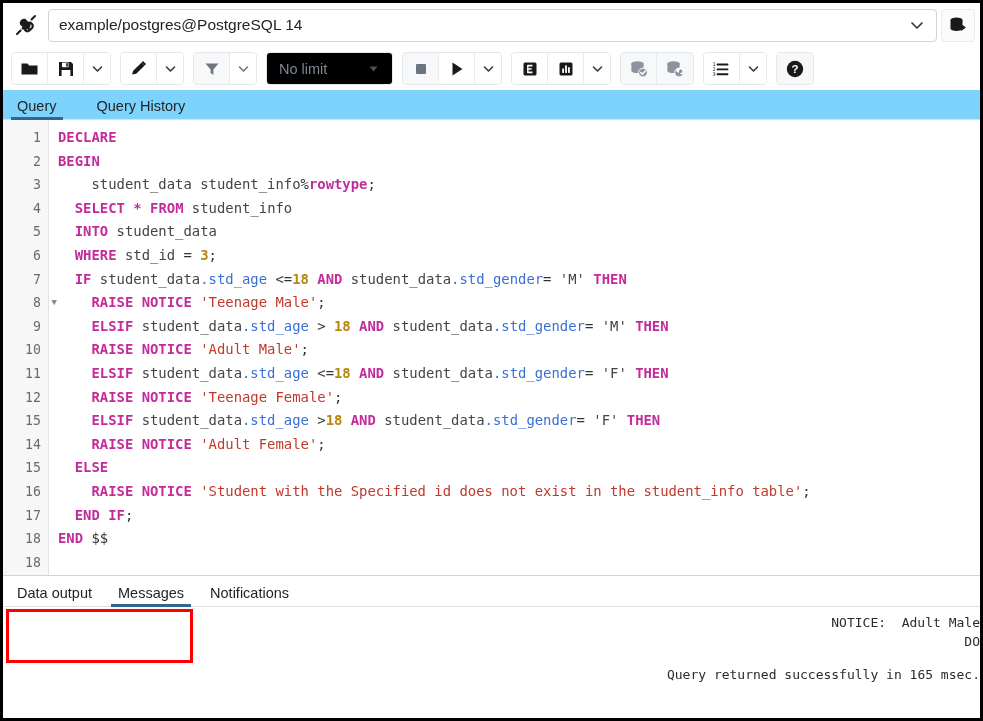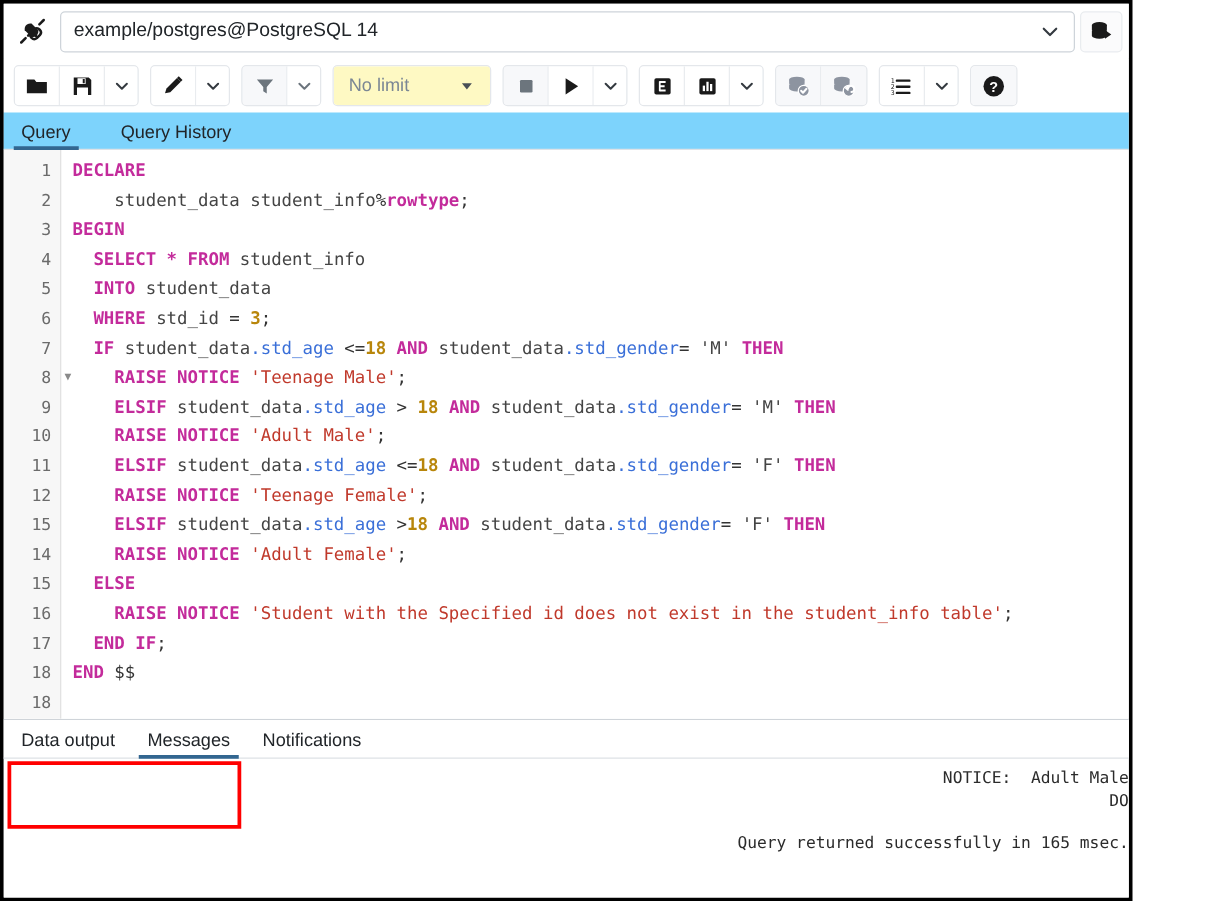--- a/index.html
+++ b/index.html
@@ -7,21 +7,21 @@
   body {
     width: 983px;
     height: 721px;
     background: #ffffff;
     font-family: "Liberation Sans", sans-serif;
     overflow: hidden;
   }
 
   #app {
     position: relative;
-    width: 906px;
+    width: 983px;
     height: 721px;
     border: 3px solid #000000;
     background: #ffffff;
     display: flex;
     flex-direction: column;
   }
 
   
   .conn-bar {
     height: 44px;
@@ -109,21 +109,21 @@
     border-right: 1px solid #e9ecef;
     height: 100%;
   }
   .tb-caret:last-child { border-right: none; }
   .tb-limit {
     min-width: 125px;
     padding: 0 12px;
     display: flex;
     align-items: center;
     justify-content: space-between;
-    background: #fef9c3;
+    background: #000000;
     font-size: 14.5px;
     color: #6c757d;
     height: 100%;
     gap: 20px;
   }
   .tb-limit .lim-text { color: #7b8794; }
 
   
   .qtabs {
     height: 30px;
@@ -511,22 +511,22 @@
         <div class="gline">15</div>
         <div class="gline">14</div>
         <div class="gline">15</div>
         <div class="gline">16</div>
         <div class="gline">17</div>
         <div class="gline">18</div>
         <div class="gline">18</div>
       </div>
     <div class="code" id="code">
         <div class="cline"><span class="k">DECLARE</span></div>
+        <div class="cline"><span class="k">BEGIN</span></div>
         <div class="cline"><span class="id">    student_data student_info</span><span class="op">%</span><span class="k">rowtype</span><span class="op">;</span></div>
-        <div class="cline"><span class="k">BEGIN</span></div>
         <div class="cline"><span class="op">  </span><span class="k">SELECT</span><span class="op"> </span><span class="k">*</span><span class="op"> </span><span class="k">FROM</span><span class="id"> student_info</span></div>
         <div class="cline"><span class="op">  </span><span class="k">INTO</span><span class="id"> student_data</span></div>
         <div class="cline"><span class="op">  </span><span class="k">WHERE</span><span class="id"> std_id </span><span class="op">=</span><span class="op"> </span><span class="nu">3</span><span class="op">;</span></div>
         <div class="cline"><span class="op">  </span><span class="k">IF</span><span class="id"> student_data</span><span class="pr">.std_age</span><span class="op"> &lt;=</span><span class="nu">18</span><span class="op"> </span><span class="k">AND</span><span class="id"> student_data</span><span class="pr">.std_gender</span><span class="op">=</span><span class="op"> </span><span class="id">'M'</span><span class="op"> </span><span class="k">THEN</span></div>
         <div class="cline"><span class="op">    </span><span class="k">RAISE NOTICE</span><span class="op"> </span><span class="st">'Teenage Male'</span><span class="op">;</span></div>
         <div class="cline"><span class="op">    </span><span class="k">ELSIF</span><span class="id"> student_data</span><span class="pr">.std_age</span><span class="op"> &gt; </span><span class="nu">18</span><span class="op"> </span><span class="k">AND</span><span class="id"> student_data</span><span class="pr">.std_gender</span><span class="op">=</span><span class="op"> </span><span class="id">'M'</span><span class="op"> </span><span class="k">THEN</span></div>
         <div class="cline"><span class="op">    </span><span class="k">RAISE NOTICE</span><span class="op"> </span><span class="st">'Adult Male'</span><span class="op">;</span></div>
         <div class="cline"><span class="op">    </span><span class="k">ELSIF</span><span class="id"> student_data</span><span class="pr">.std_age</span><span class="op"> &lt;=</span><span class="nu">18</span><span class="op"> </span><span class="k">AND</span><span class="id"> student_data</span><span class="pr">.std_gender</span><span class="op">=</span><span class="op"> </span><span class="id">'F'</span><span class="op"> </span><span class="k">THEN</span></div>
         <div class="cline"><span class="op">    </span><span class="k">RAISE NOTICE</span><span class="op"> </span><span class="st">'Teenage Female'</span><span class="op">;</span></div>
         <div class="cline"><span class="op">    </span><span class="k">ELSIF</span><span class="id"> student_data</span><span class="pr">.std_age</span><span class="op"> &gt;</span><span class="nu">18</span><span class="op"> </span><span class="k">AND</span><span class="id"> student_data</span><span class="pr">.std_gender</span><span class="op">=</span><span class="op"> </span><span class="id">'F'</span><span class="op"> </span><span class="k">THEN</span></div>

